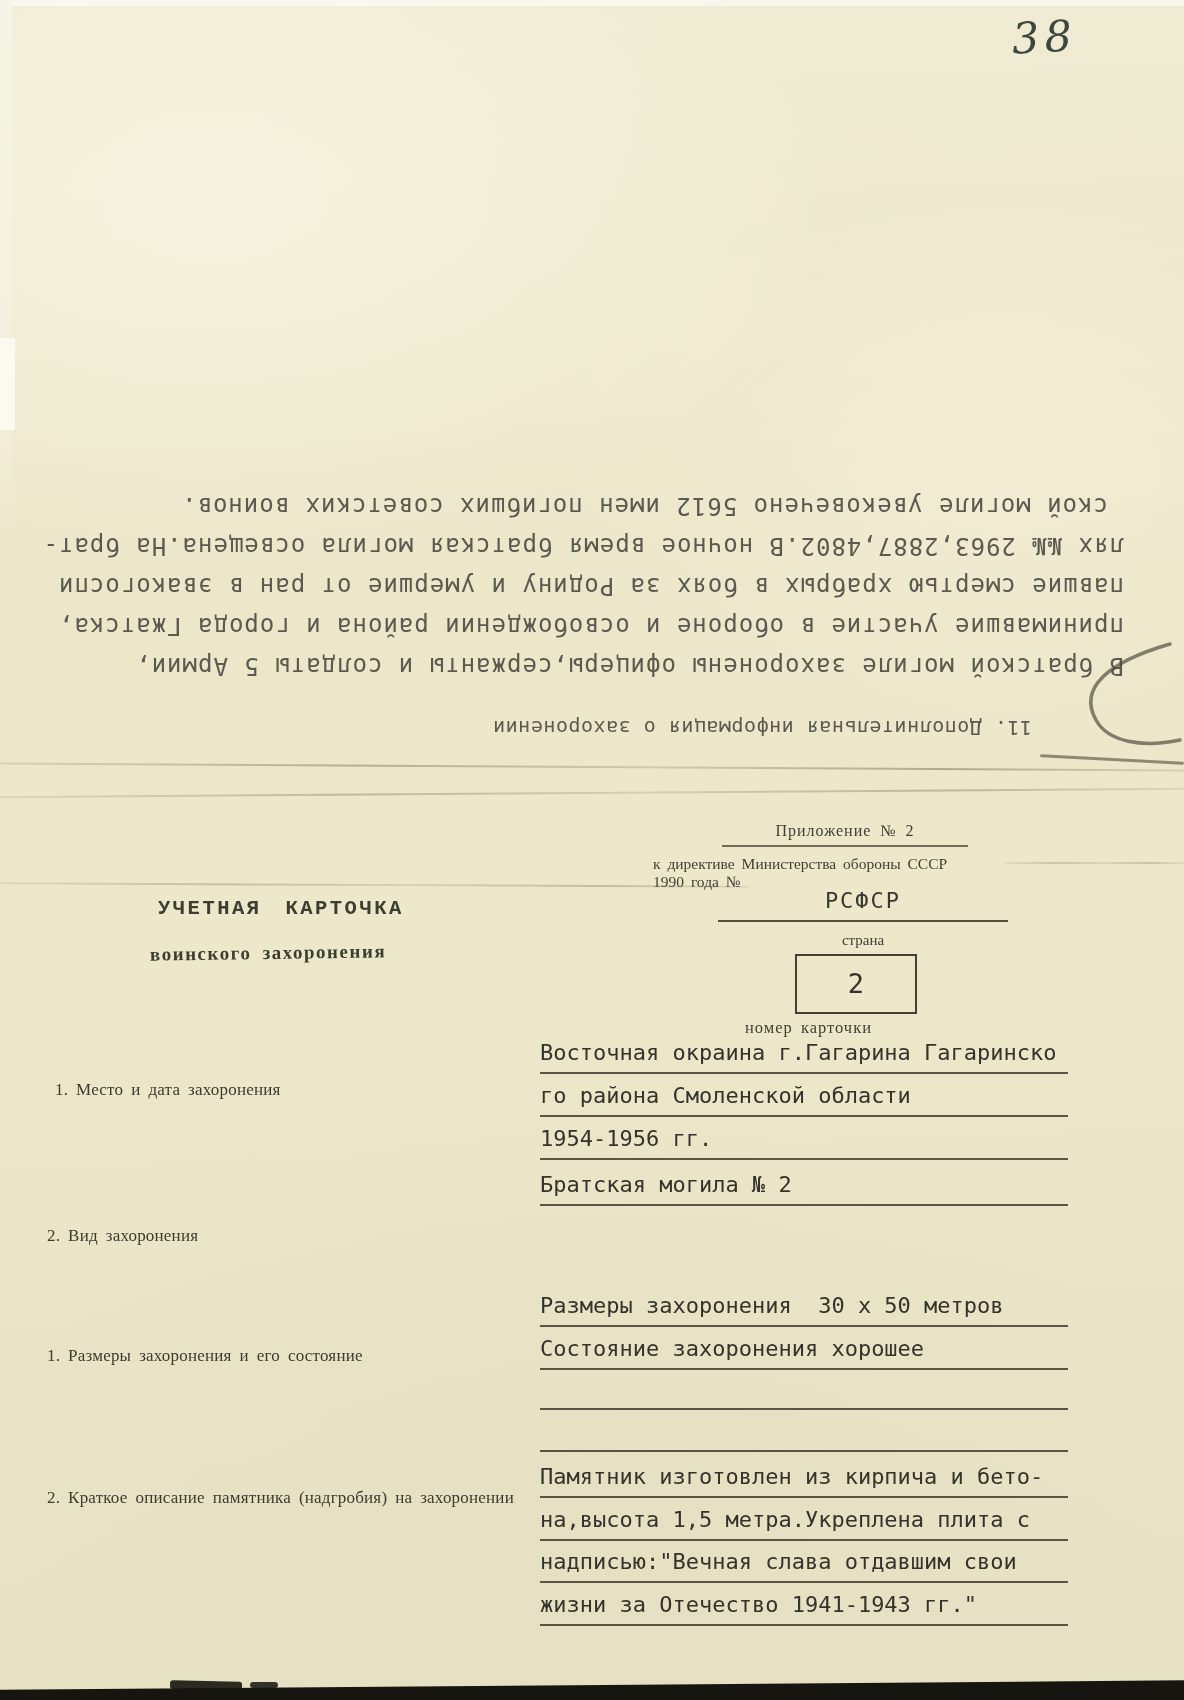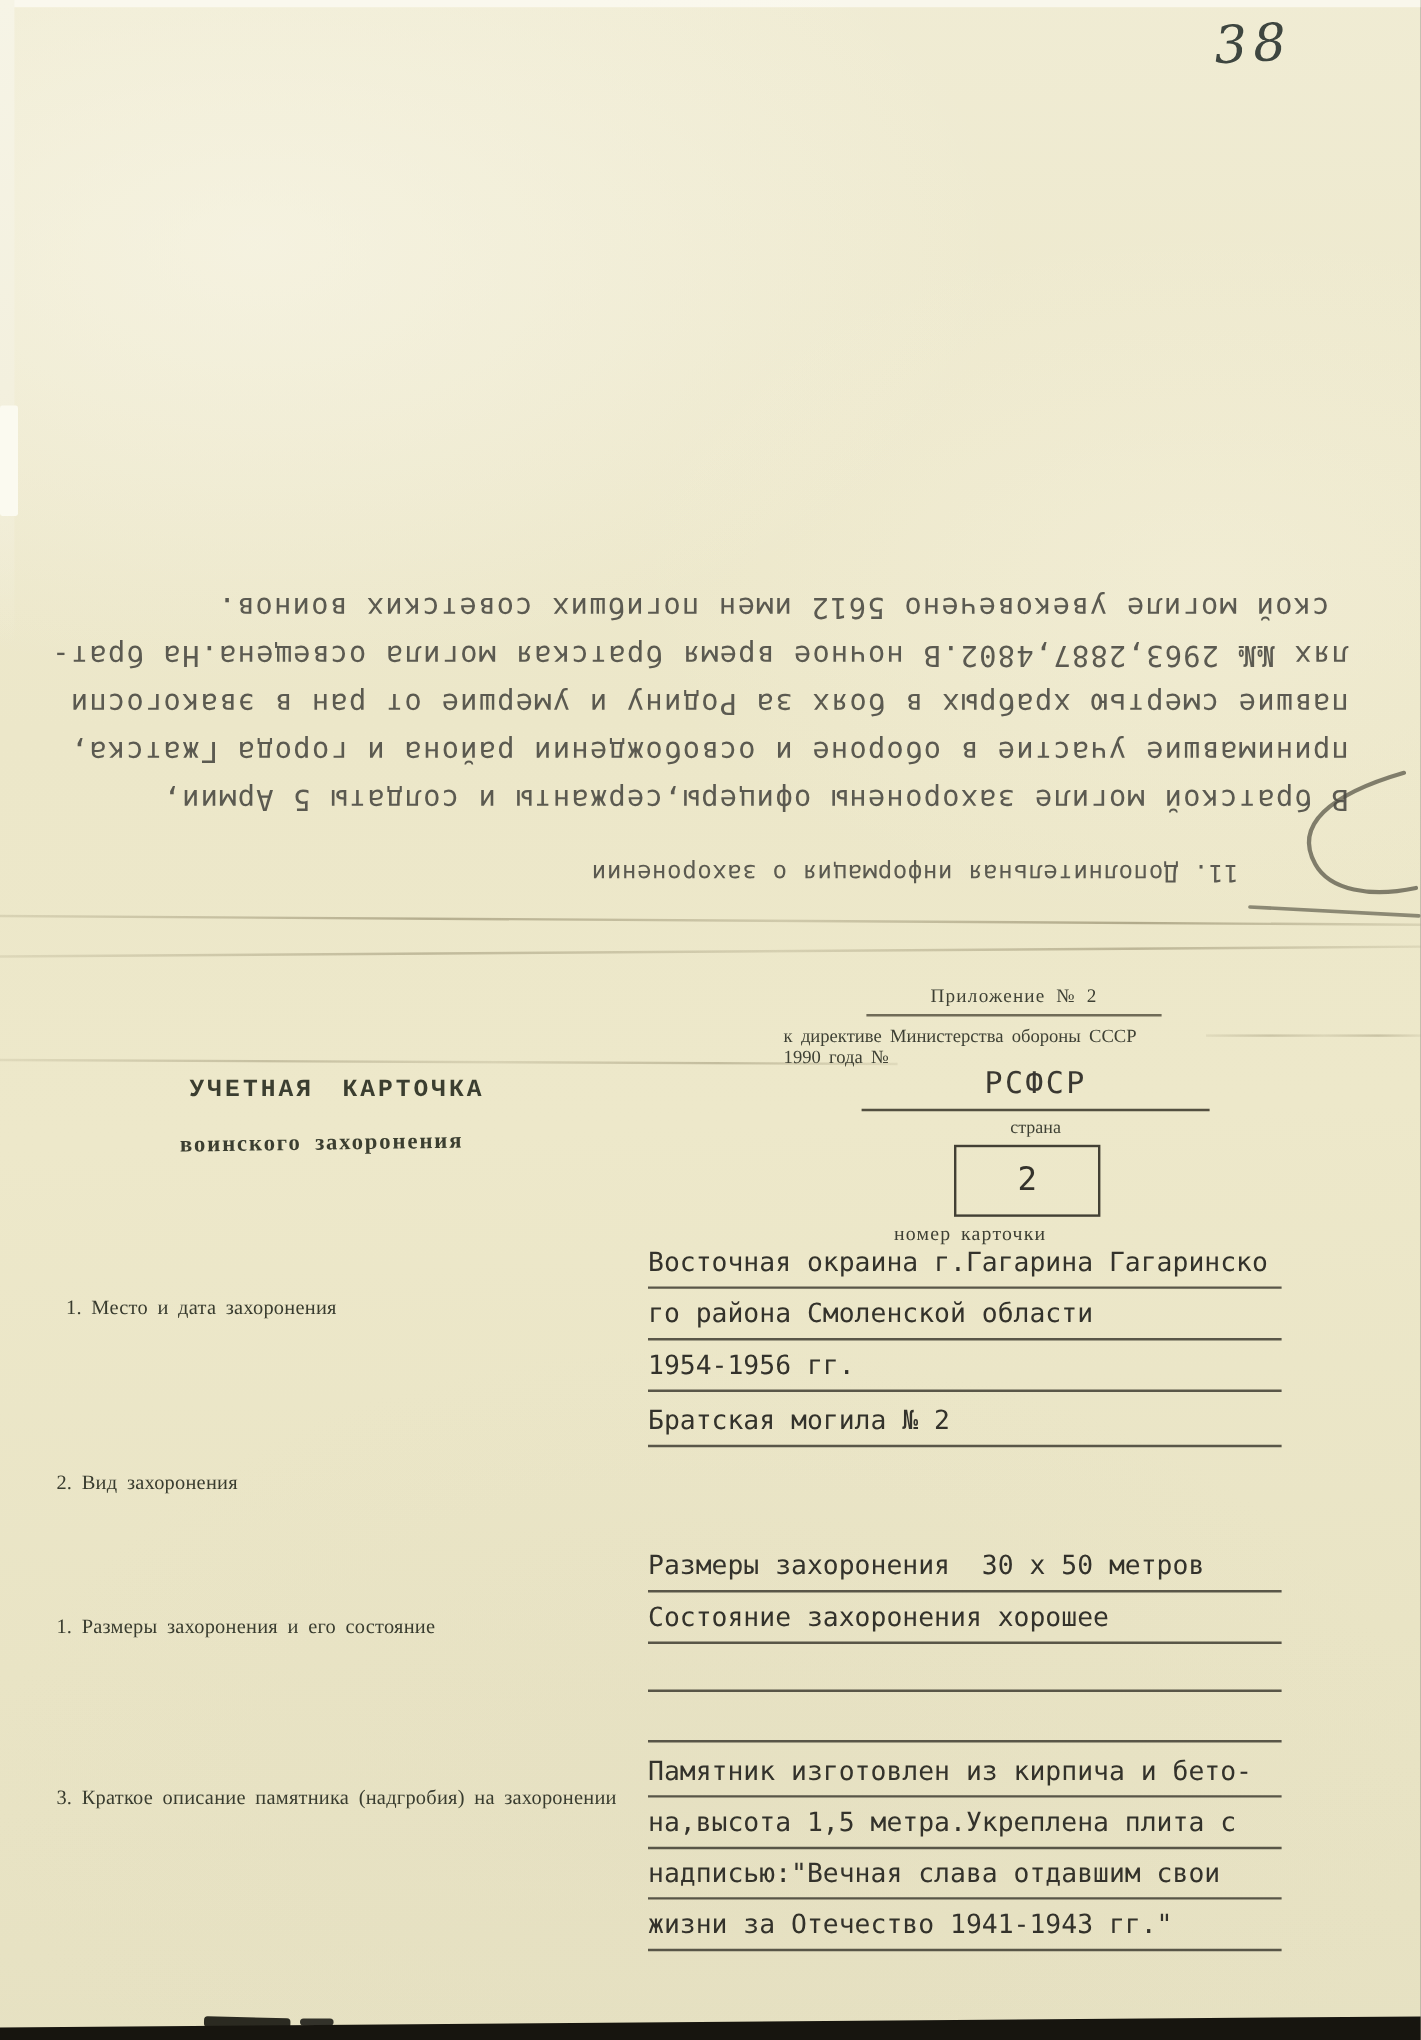--- a/index.html
+++ b/index.html
@@ -43,21 +43,21 @@
   .annex-1{left:722px;top:822px;width:246px;text-align:center;font-size:16px;color:#3e4034;
     letter-spacing:1px;word-spacing:4px;border-bottom:2px solid rgba(70,66,48,.75);padding-bottom:5px;}
   .annex-2{left:653px;top:855px;font-size:15.5px;color:#3e4034;word-spacing:3px;white-space:nowrap;}
   .annex-3{left:653px;top:873px;font-size:15.5px;color:#3e4034;word-spacing:3px;}
 
   
   .title-1{left:158px;top:897px;font-weight:bold;font-size:20.5px;letter-spacing:2.5px;word-spacing:9px;color:#3b3e30;font-family:Liberation Mono, monospace;}
   .title-2{left:150px;top:942px;font-weight:bold;font-size:19px;letter-spacing:1.5px;word-spacing:5px;color:#3b3e30;transform:rotate(-.8deg);}
 
   
-  .country{left:718px;top:888px;width:290px;text-align:center;font-size:25px;letter-spacing:2px;
+  .country{left:718px;top:888px;width:290px;text-align:center;font-size:22px;letter-spacing:2px;
     color:#3a3831;border-bottom:2.5px solid rgba(55,52,40,.85);padding-bottom:7px;}
   .country-cap{left:718px;top:932px;width:290px;text-align:center;font-size:15px;color:#3e4034;word-spacing:2px;}
   .numbox{left:795px;top:954px;width:118px;height:56px;border:2.5px solid rgba(48,46,36,.9);
     text-align:center;line-height:56px;font-size:27px;color:#34322b;}
   .numcap{left:745px;top:1018px;width:220px;text-align:left;font-size:16.5px;color:#3e4034;
     letter-spacing:1px;word-spacing:3px;}
 
   
   .lbl{font-size:17px;color:#393c2f;word-spacing:3.5px;letter-spacing:.2px;line-height:27px;margin-top:16px;}
   .lbl-1{left:55px;top:1060px;}
@@ -106,21 +106,21 @@
   <div class="abs title-2">воинского захоронения</div>
 
   <div class="abs country mono">РСФСР</div>
   <div class="abs country-cap">страна</div>
   <div class="abs numbox mono">2</div>
   <div class="abs numcap">номер карточки</div>
 
   <div class="abs lbl lbl-1">1. Место и дата захоронения</div>
   <div class="abs lbl lbl-2">2. Вид захоронения</div>
   <div class="abs lbl lbl-3">1. Размеры захоронения и его состояние</div>
-  <div class="abs lbl lbl-4">3. Краткое описание памятника (надгробия) на захоронении</div>
+  <div class="abs lbl lbl-4">2. Краткое описание памятника (надгробия) на захоронении</div>
 
   <div class="abs ans" style="top:1079px;">го района Смоленской области</div>
   <div class="abs ans" style="top:1036px;">Восточная окраина г.Гагарина Гагаринско</div>
   <div class="abs ans" style="top:1122px;">1954-1956 гг.</div>
   <div class="abs ans" style="top:1168px;">Братская могила № 2</div>
   <div class="abs ans" style="top:1289px;">Размеры захоронения  30 х 50 метров</div>
   <div class="abs ans" style="top:1332px;">Состояние захоронения хорошее</div>
   <div class="abs ans" style="top:1372px;"></div>
   <div class="abs ans" style="top:1414px;"></div>
   <div class="abs ans" style="top:1460px;">Памятник изготовлен из кирпича и бето-</div>

